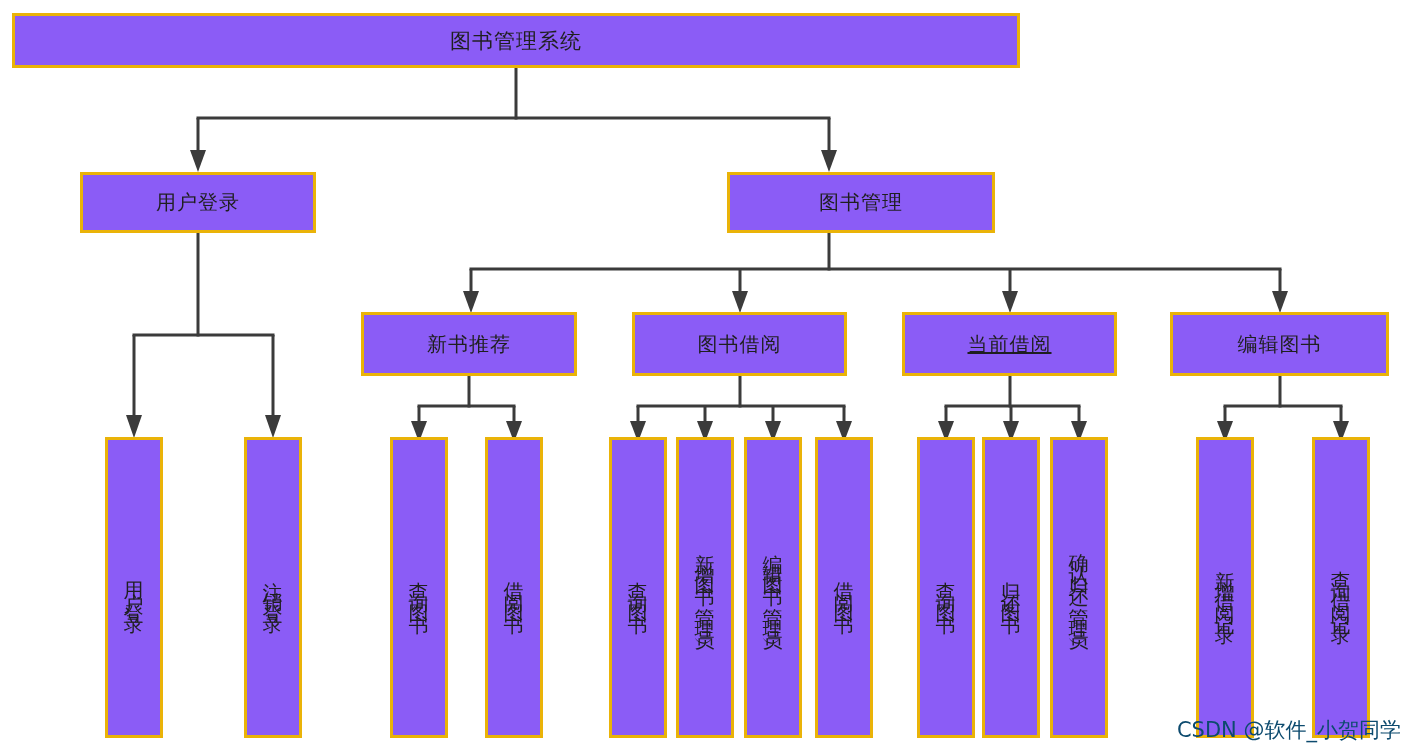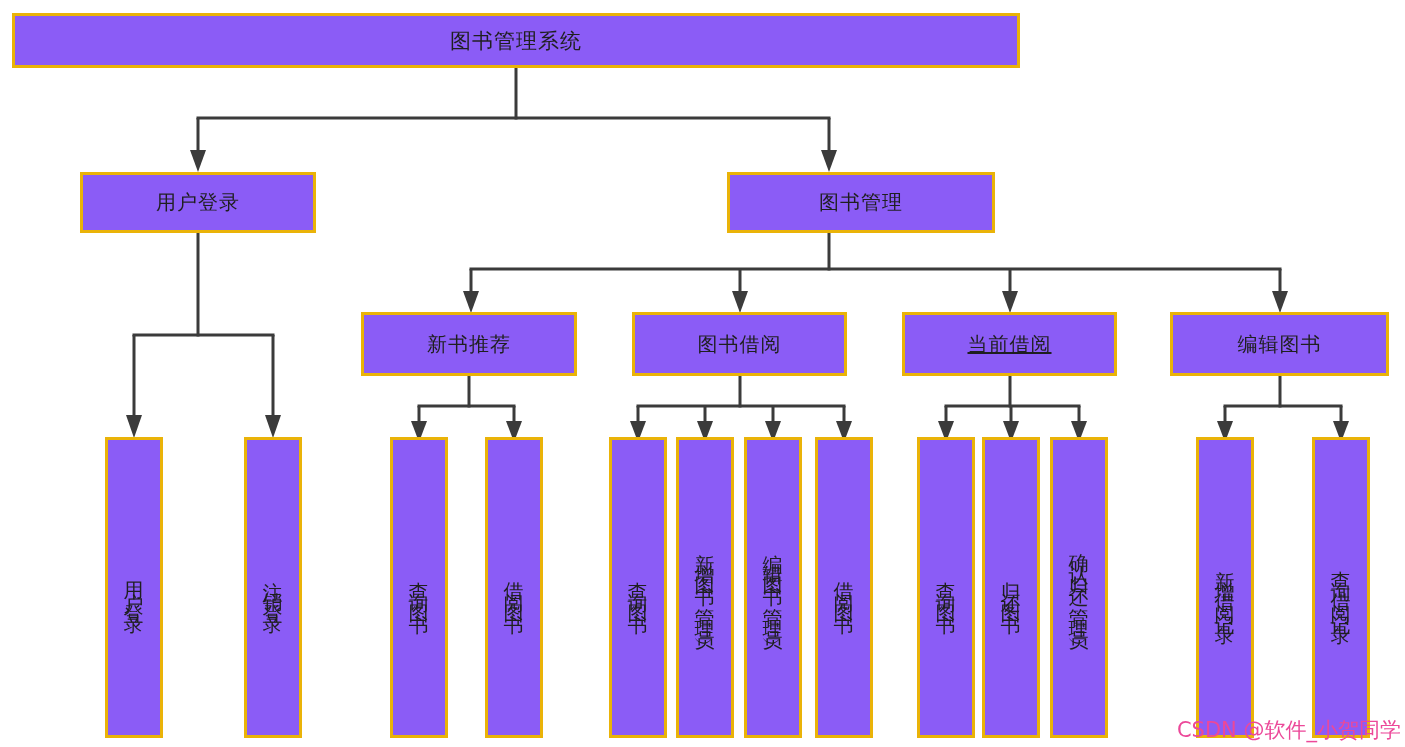--- a/index.html
+++ b/index.html
@@ -28,21 +28,21 @@
     writing-mode:vertical-rl;
     text-orientation:mixed;
     font-size:20px;
     letter-spacing:11px;
     line-height:1;
   }
   .watermark{
     position:absolute;
     right:4px;bottom:3px;
     font-size:21px;
-    color:#ec4899;
+    color:#0c4a6e;
     z-index:5;
     white-space:nowrap;
   }
 </style>
 </head>
 <body>
 
 <div class="canvas">
 
   <svg class="connectors" width="1405" height="747" viewBox="0 0 1405 747" stroke="#3b3b3b" stroke-width="3" fill="#3b3b3b">

